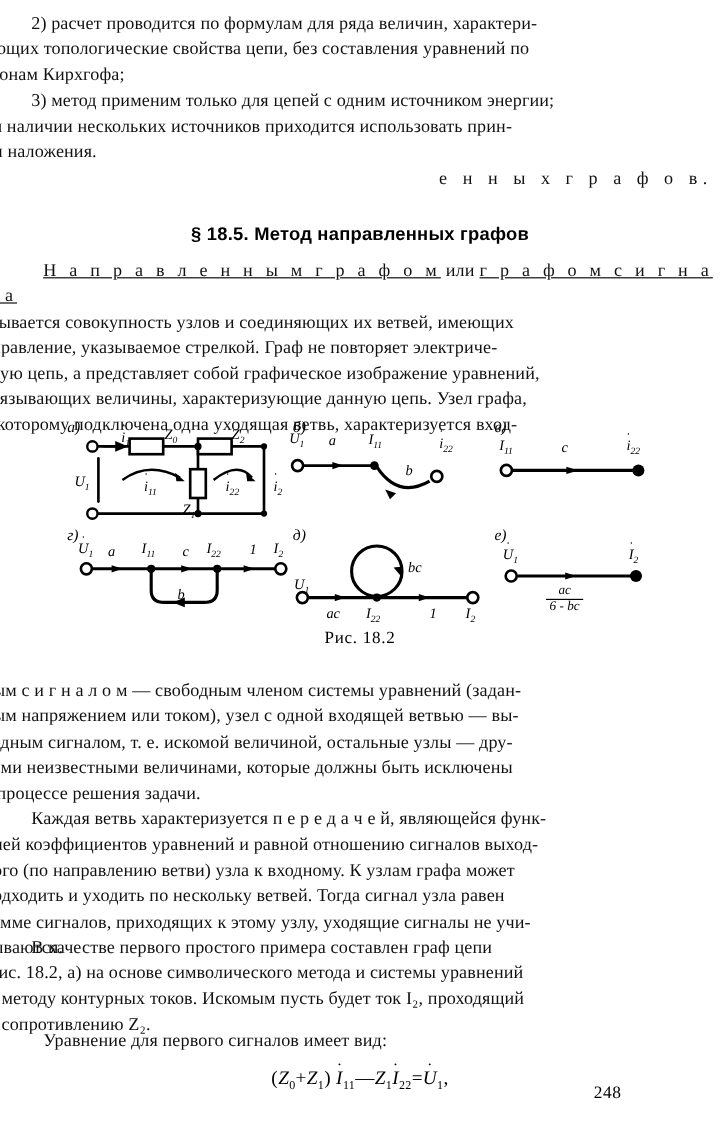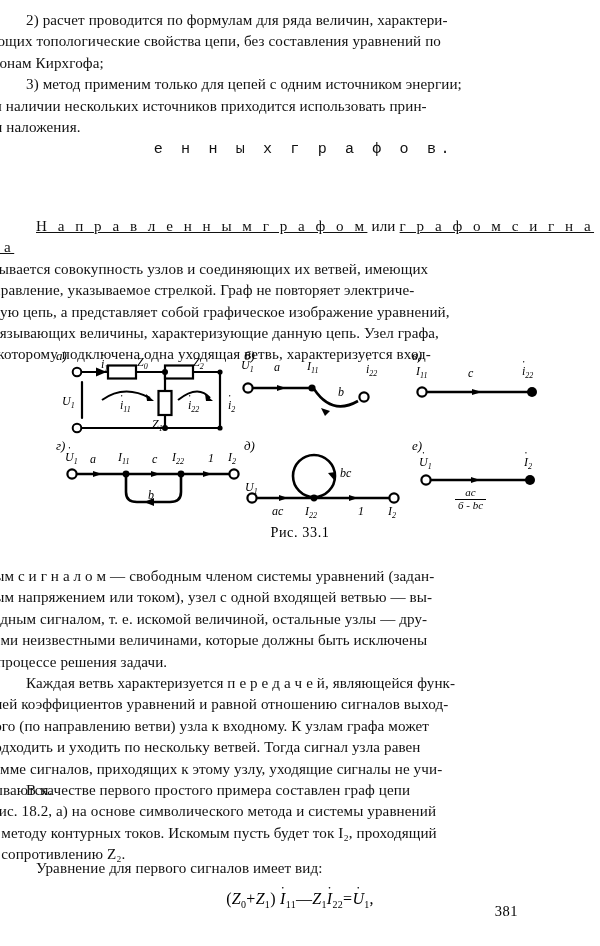--- a/index.html
+++ b/index.html
@@ -133,25 +133,26 @@
   <div class="para" style="left:-14px; top:10px; width:608px;">
     <p style="text-indent:40px;">2) расчет проводится по формулам для ряда величин, характери-</p>
     <p>ующих топологические свойства цепи, без составления уравнений по</p>
     <p style="text-align:left;">аконам Кирхгофа;</p>
     <p style="text-indent:40px;">3) метод применим только для цепей с одним источником энергии;</p>
     <p>ои наличии нескольких источников приходится использовать прин-</p>
     <p style="text-align:left;">ип наложения.</p>
   </div>
 
   <div class="para" style="left:36px; top:139px; width:558px;">
-    <p style="text-align:center; margin-left:-22px;font-family:Liberation Mono, monospace;">
+    <p style="text-align:right; margin-left:-22px;">
       <span class="spaced-wide">е н н ы х   г р а ф о в.</span>
     </p>
   </div>
 
+  <div class="heading" style="top:187px;">§ 18.5. Метод направленных графов</div>
 
   <div class="para" style="left:-14px; top:216px; width:608px;">
     <p style="text-align:justify; text-indent:50px;">
       <span class="spaced">Н а п р а в л е н н ы м   г р а ф о м</span>
       <span>или</span>
       <span class="spaced">г р а ф о м   с и г н а л а</span>
     </p>
     <p>азывается совокупность узлов и соединяющих их ветвей, имеющих</p>
     <p>аправление, указываемое стрелкой. Граф не повторяет электриче-</p>
     <p>скую цепь, а представляет собой графическое изображение уравнений,</p>
@@ -337,21 +338,21 @@
     <div class="fig-lbl" style="left:524px; top:115px;">
       <span class="dotover">I</span><sub>2</sub>
     </div>
     <div class="frac" style="left:455px; top:147px;">
       <span class="num">ac</span>
       <span class="den">6 - bc</span>
     </div>
 
   </div>
 
-  <div class="fig-caption">Рис. 33.1</div>
+  <div class="fig-caption">Рис. 18.2</div>
 
   <div class="para" style="left:-14px; top:566px; width:608px;">
     <p>ным с и г н а л о м — свободным членом системы уравнений (задан-</p>
     <p>ным напряжением или током), узел с одной входящей ветвью — вы-</p>
     <p>ходным сигналом, т. е. искомой величиной, остальные узлы — дру-</p>
     <p>гими неизвестными величинами, которые должны быть исключены</p>
     <p style="text-align:left;">в процессе решения задачи.</p>
   </div>
 
   <div class="para" style="left:-14px; top:673px; width:608px;">
@@ -373,15 +374,15 @@
   <div class="para" style="left:36px; top:858px; width:558px;">
     <p style="text-align:left;">Уравнение для первого сигналов имеет вид:</p>
   </div>
 
   <div class="equation" style="top:890px;">
     <span>
       <span>(</span><i>Z</i><sub>0</sub><span>+</span><i>Z</i><sub>1</sub><span>)</span>&nbsp;<i class="dotover">I</i><sub>11</sub><span>—</span><i>Z</i><sub>1</sub><i class="dotover">I</i><sub>22</sub><span>=</span><i class="dotover">U</i><sub>1</sub><span>,</span>
     </span>
   </div>
 
-  <div class="pageno">381</div>
+  <div class="pageno">248</div>
 
 </div>
 
 </body></html>

